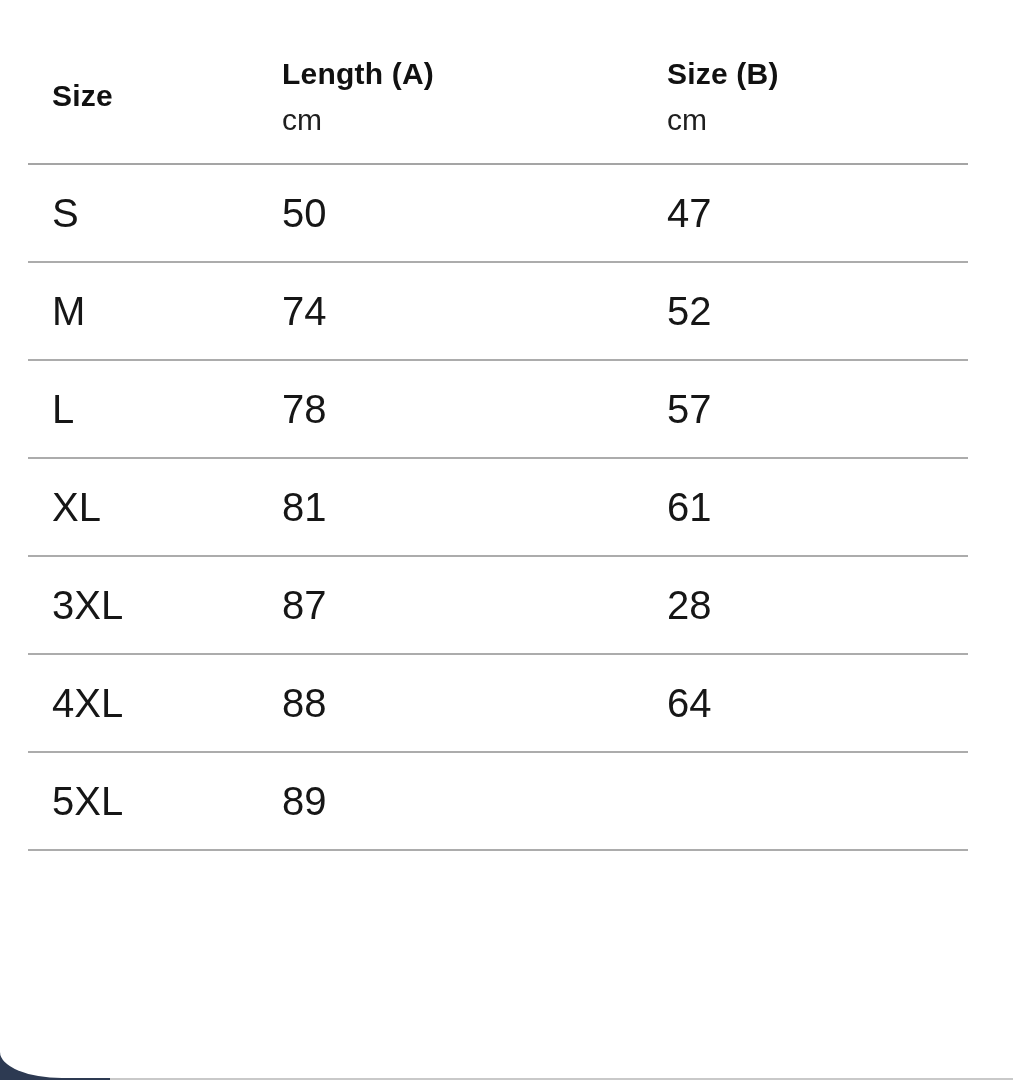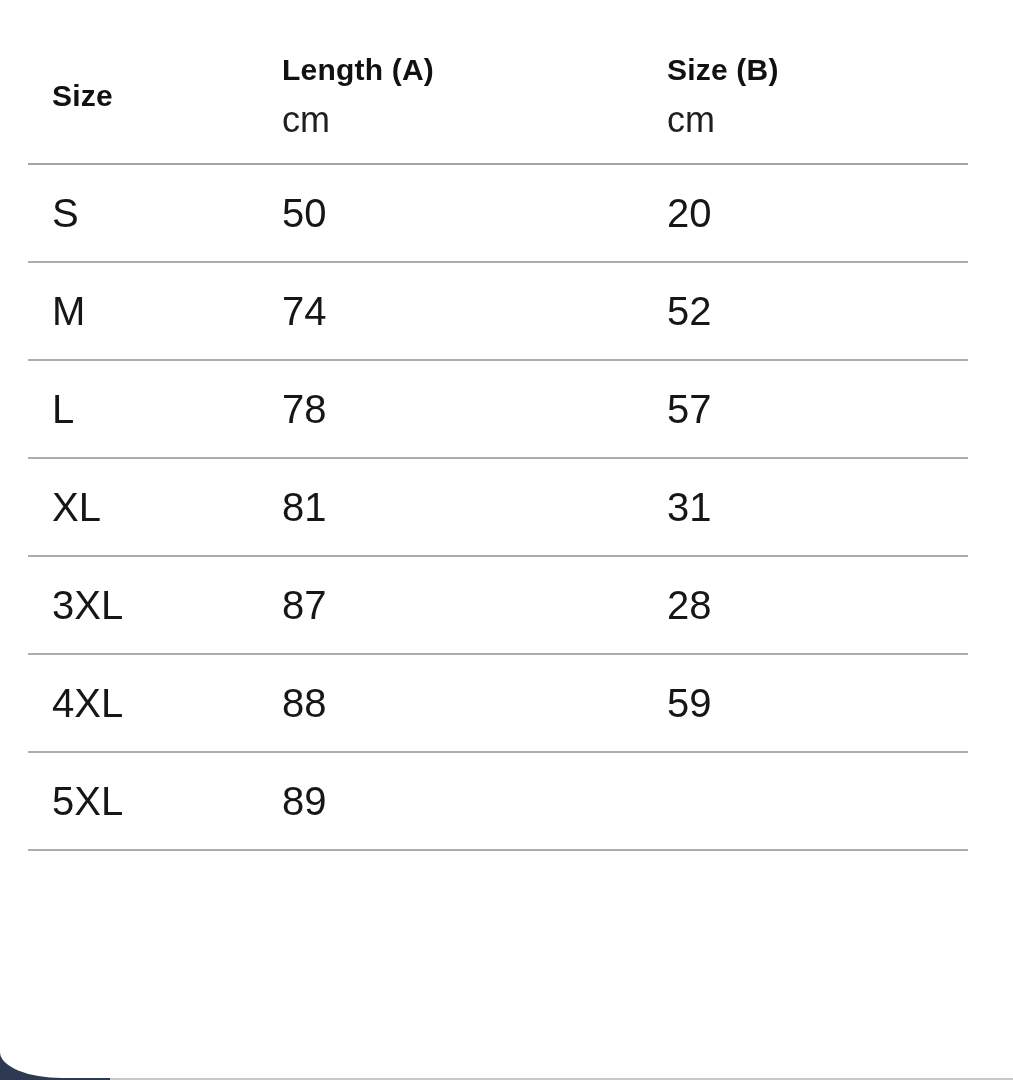--- a/index.html
+++ b/index.html
@@ -79,21 +79,21 @@
     justify-content: center;
   }
   .hlabel {
     font-weight: 700;
     font-size: 30px;
     line-height: 1.15;
     color: #111111;
     letter-spacing: 0.2px;
   }
   .hunit {
-    font-size: 36px;
+    font-size: 30px;
     line-height: 1.1;
     margin-top: 12px;
     color: #1f1f1f;
   }
 </style>
 </head>
 <body>
 
 <div class="screen">
   <div class="bottom-line"></div>
@@ -112,52 +112,52 @@
         </div>
         <div class="cell c3 hcell">
           <span class="hlabel">Size (B)</span>
           <span class="hunit">cm</span>
         </div>
       </div>
 
       <div class="trow">
         <div class="cell c1 body-text">S</div>
         <div class="cell c2 body-text">50</div>
-        <div class="cell c3 body-text">20</div>
+        <div class="cell c3 body-text">47</div>
       </div>
 
       <div class="trow">
         <div class="cell c1 body-text">M</div>
         <div class="cell c2 body-text">74</div>
         <div class="cell c3 body-text">52</div>
       </div>
 
       <div class="trow">
         <div class="cell c1 body-text">L</div>
         <div class="cell c2 body-text">78</div>
         <div class="cell c3 body-text">57</div>
       </div>
 
       <div class="trow">
         <div class="cell c1 body-text">XL</div>
         <div class="cell c2 body-text">81</div>
-        <div class="cell c3 body-text">31</div>
+        <div class="cell c3 body-text">61</div>
       </div>
 
 
       <div class="trow">
         <div class="cell c1 body-text">3XL</div>
         <div class="cell c2 body-text">87</div>
         <div class="cell c3 body-text">28</div>
       </div>
 
       <div class="trow">
         <div class="cell c1 body-text">4XL</div>
         <div class="cell c2 body-text">88</div>
-        <div class="cell c3 body-text">59</div>
+        <div class="cell c3 body-text">64</div>
       </div>
 
       <div class="trow">
         <div class="cell c1 body-text">5XL</div>
         <div class="cell c2 body-text">89</div>
       </div>
 
     </div>
   </div>
 </div>

